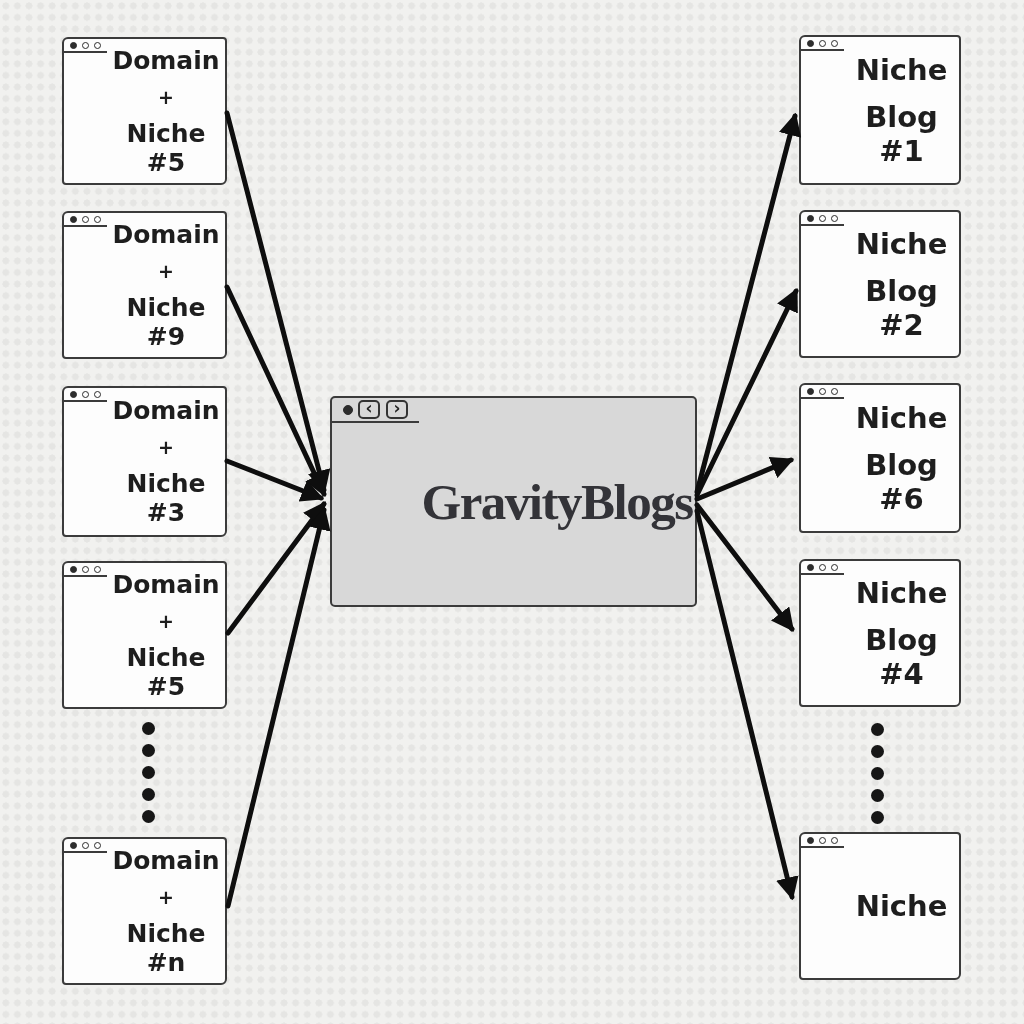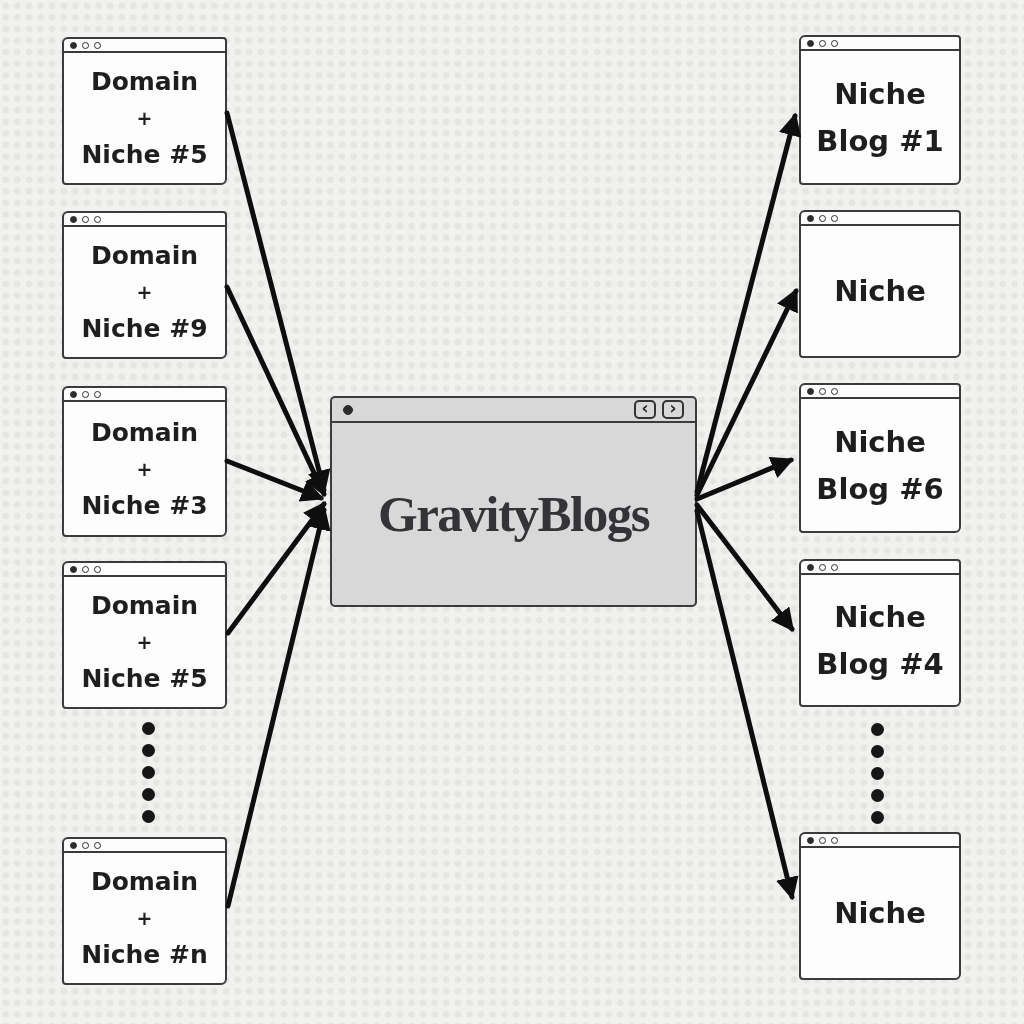--- a/index.html
+++ b/index.html
@@ -9,21 +9,21 @@
     background-image:radial-gradient(circle, #e5e5e3 3.3px, rgba(0,0,0,0) 3.6px);
     background-size:11.6px 11.6px;
     font-family:"DejaVu Sans","Liberation Sans",sans-serif;
     color:#1e1e1e;
   }
   .window{
     position:absolute;box-sizing:border-box;
     background:#fdfdfd;
     border:2.5px solid #3b3b3b;
     border-radius:6px 4px 6px 4px;
-    display:flex;flex-direction:column;
+    display:flex;flex-direction:row;
   }
   .titlebar{
     box-sizing:border-box;height:14px;flex:0 0 14px;
     border-bottom:2.5px solid #3b3b3b;
     display:flex;align-items:center;gap:5px;padding:0 6px;
   }
   .wdot{
     width:7px;height:7px;border-radius:50%;
     border:1.6px solid #2c2c2c;box-sizing:border-box;background:transparent;
   }
@@ -198,20 +198,21 @@
 </div>
 
 <div class="window right-node" style="top:210px">
   <div class="titlebar">
     <span class="wdot filled"></span>
     <span class="wdot"></span>
     <span class="wdot"></span>
   </div>
   <div class="node-body">
     <div>Niche</div>
+    <div>Blog #2</div>
   </div>
 </div>
 
 <div class="window right-node" style="top:383px;height:150px">
   <div class="titlebar">
     <span class="wdot filled"></span>
     <span class="wdot"></span>
     <span class="wdot"></span>
   </div>
   <div class="node-body">

